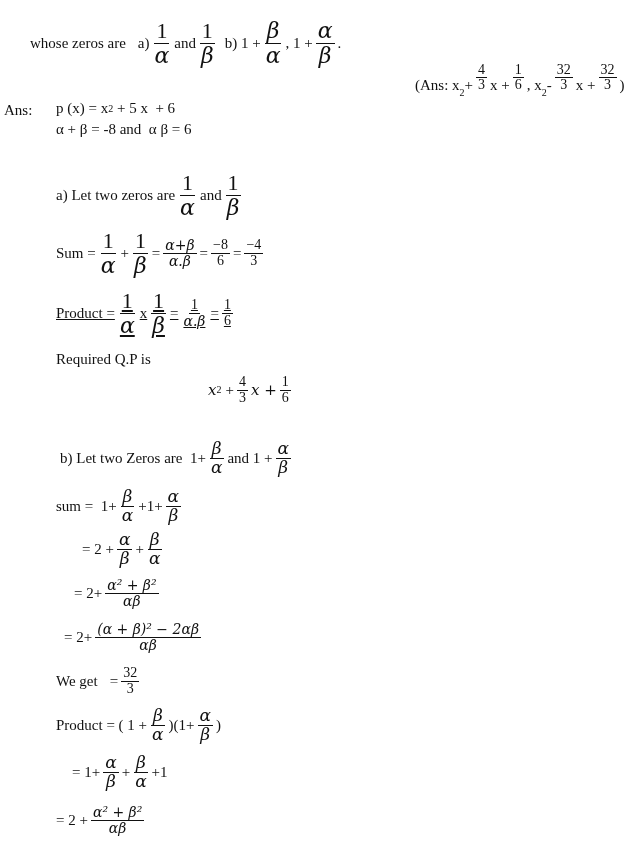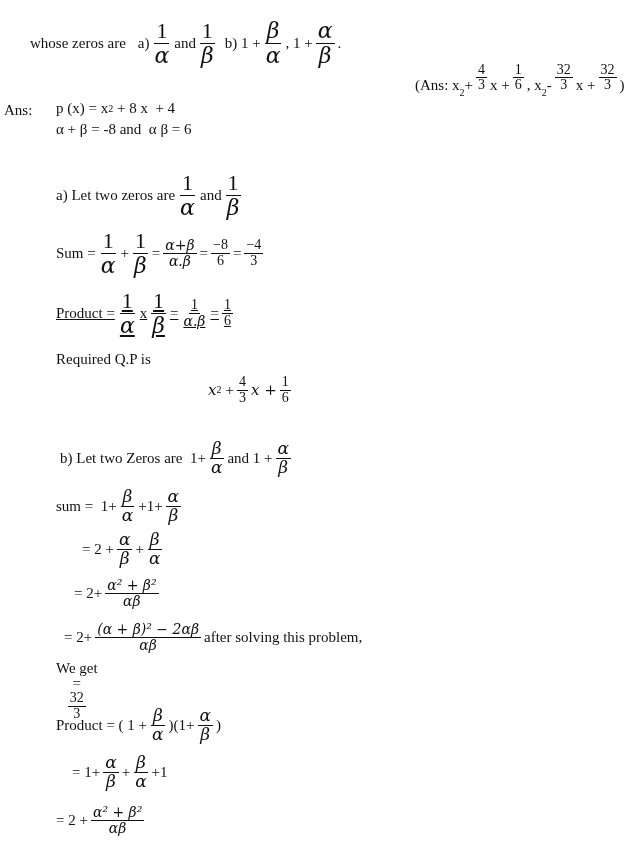--- a/index.html
+++ b/index.html
@@ -75,21 +75,21 @@
       <span class="n">32</span>
       <span class="d">3</span>
     </span>
   <span>)</span>
 </div>
 
 <div class="ln t b" style="left:4px; top:103px;">Ans:</div>
 <div class="ln t" style="left:56px; top:101px;">
   <span>p (x) = x</span>
     <sup>2</sup>
-    <span style="white-space:pre"> + 8 x  + 4</span>
+    <span style="white-space:pre"> + 5 x  + 6</span>
 </div>
 <div class="ln t" style="left:56px; top:122px; white-space:pre;text-align:center;">α + β = -8 and  α β = 6</div>
 
 <div class="ln t" style="left:56px; top:172px; height:46px;">
   <span>a)  Let two zeros are</span>
   <span class="frac big">
       <span class="n">1</span>
       <span class="d gk">α</span>
     </span>
   <span>and</span>
@@ -213,24 +213,23 @@
       <span class="d gk">αβ</span>
     </span>
 </div>
 
 <div class="ln t" style="left:64px; top:617px; height:40px;">
   <span>= 2+</span>
   <span class="frac sm">
       <span class="n gk">(α + β)² − 2αβ</span>
       <span class="d gk">αβ</span>
     </span>
-  <span>after solving this problem,</span>
-</div>
-
-<div class="ln t" style="left:56px; top:661px; height:40px;flex-direction:column;">
+</div>
+
+<div class="ln t" style="left:56px; top:661px; height:40px;">
   <span>We get</span>
   <span class="sp"></span>
     <span class="sp"></span>
   <span>=</span>
   <span class="frac sm">
       <span class="n">32</span>
       <span class="d">3</span>
     </span>
 </div>
 

